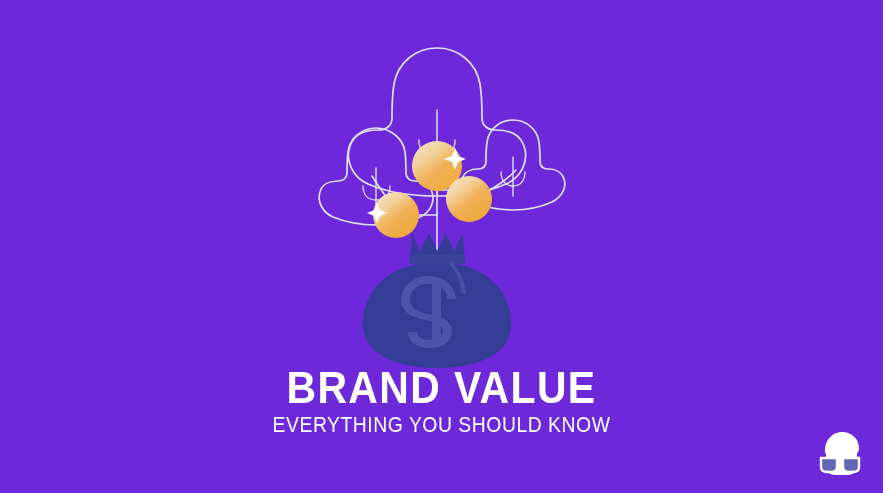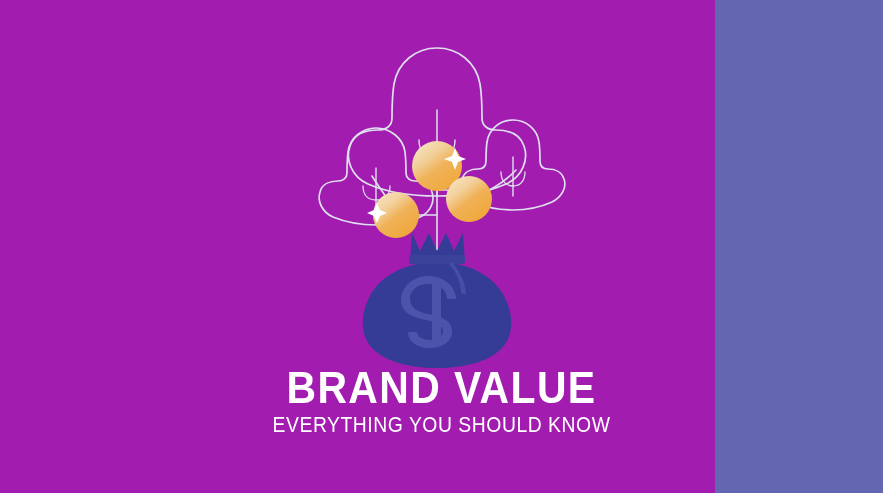--- a/index.html
+++ b/index.html
@@ -2,23 +2,23 @@
 <html><head>
 <meta charset="utf-8">
 <style>
   html, body {
     margin: 0;
     padding: 0;
     background: #6366b0;
   }
   #stage {
     position: relative;
-    width: 715px;
+    width: 883px;
     height: 493px;
-    background: #a21caf;
+    background: #6d28d9;
     overflow: hidden;
     font-family: "Liberation Sans", sans-serif;
   }
   #illustration {
     position: absolute;
     left: 0;
     top: 0;
     width: 883px;
     height: 493px;
   }

